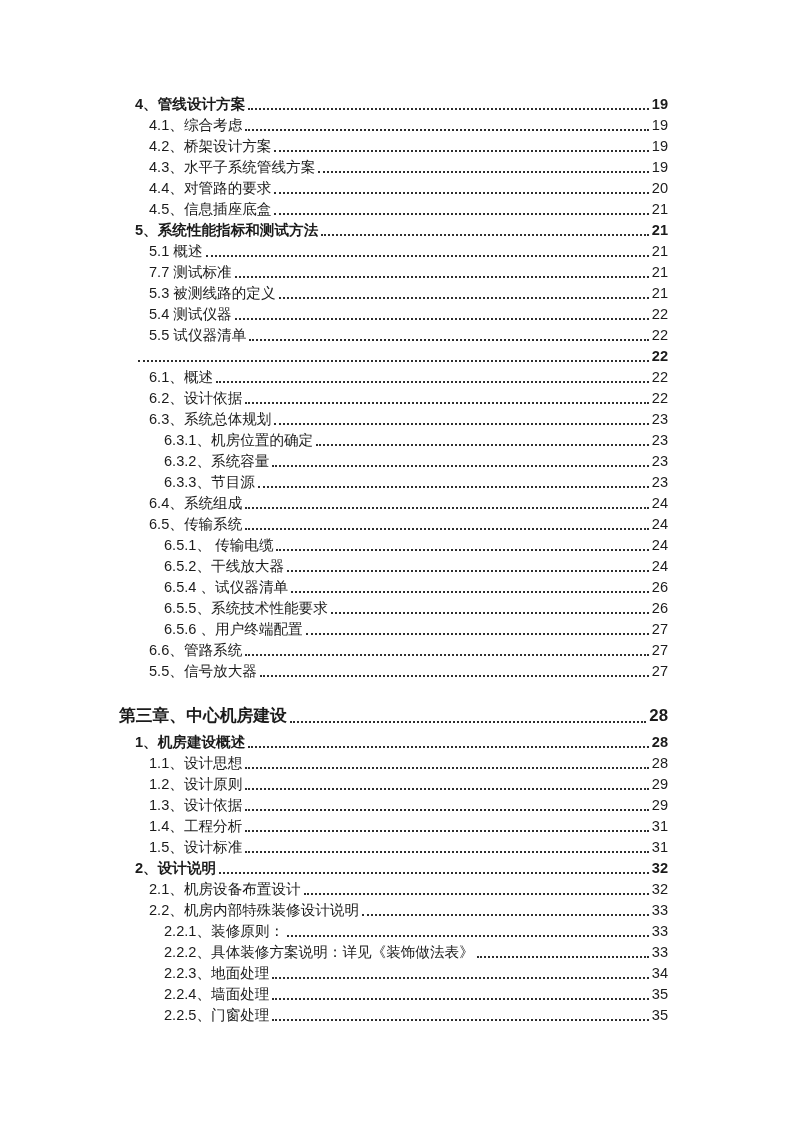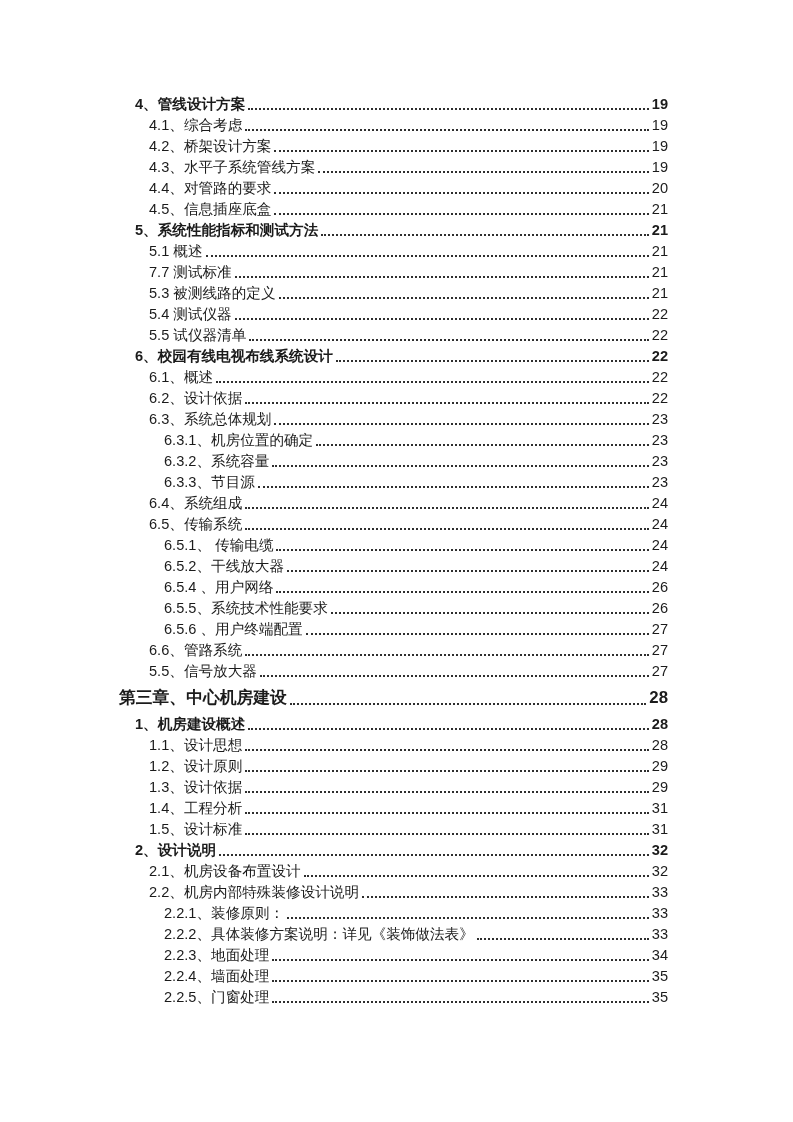--- a/index.html
+++ b/index.html
@@ -14,21 +14,21 @@
     padding: 93px 125px 0 119px;
   }
   .toc-row {
     display: flex; align-items: flex-end;
     height: 21px; font-size: 14.6px; line-height: 19px;
   }
   .toc-row.lvl1 { padding-left: 16px; font-weight: 700; }
   .toc-row.lvl2 { padding-left: 30px; font-weight: 400; }
   .toc-row.lvl3 { padding-left: 45px; font-weight: 400; }
   .toc-row.chapter {
-    height: 25px; margin: 3px 0 4px 0;
+    height: 25px; margin: 21px 0 4px 0;
     font-size: 16.8px; line-height: 23px; font-weight: 700;
   }
   .toc-label { flex: 0 0 auto; white-space: nowrap; }
   .toc-dots { flex: 1 1 auto; min-width: 6px; position: relative; align-self: stretch; }
   .toc-dots::after {
     content: ""; position: absolute; left: 3px; right: 2px; bottom: 4px;
     border-bottom: 2px dotted #2e2e2e;
   }
   .toc-page { flex: 0 0 auto; white-space: nowrap; padding-left: 1px; }
 </style>
@@ -91,21 +91,20 @@
     <span class="toc-label">5.4 测试仪器</span>
     <span class="toc-dots"></span>
     <span class="toc-page">22</span>
   </div>
       <div class="toc-row lvl2">
     <span class="toc-label">5.5 试仪器清单</span>
     <span class="toc-dots"></span>
     <span class="toc-page">22</span>
   </div>
       <div class="toc-row lvl1">
-    <span class="toc-label">6、校园有线电视布线系统设计</span>
     <span class="toc-dots"></span>
     <span class="toc-page">22</span>
   </div>
       <div class="toc-row lvl2">
     <span class="toc-label">6.1、概述</span>
     <span class="toc-dots"></span>
     <span class="toc-page">22</span>
   </div>
       <div class="toc-row lvl2">
     <span class="toc-label">6.2、设计依据</span>
@@ -146,21 +145,21 @@
     <span class="toc-label">6.5.1、 传输电缆</span>
     <span class="toc-dots"></span>
     <span class="toc-page">24</span>
   </div>
       <div class="toc-row lvl3">
     <span class="toc-label">6.5.2、干线放大器</span>
     <span class="toc-dots"></span>
     <span class="toc-page">24</span>
   </div>
       <div class="toc-row lvl3">
-    <span class="toc-label">6.5.4 、用户网络</span>
+    <span class="toc-label">6.5.4 、试仪器清单</span>
     <span class="toc-dots"></span>
     <span class="toc-page">26</span>
   </div>
       <div class="toc-row lvl3">
     <span class="toc-label">6.5.5、系统技术性能要求</span>
     <span class="toc-dots"></span>
     <span class="toc-page">26</span>
   </div>
       <div class="toc-row lvl3">
     <span class="toc-label">6.5.6 、用户终端配置</span>

